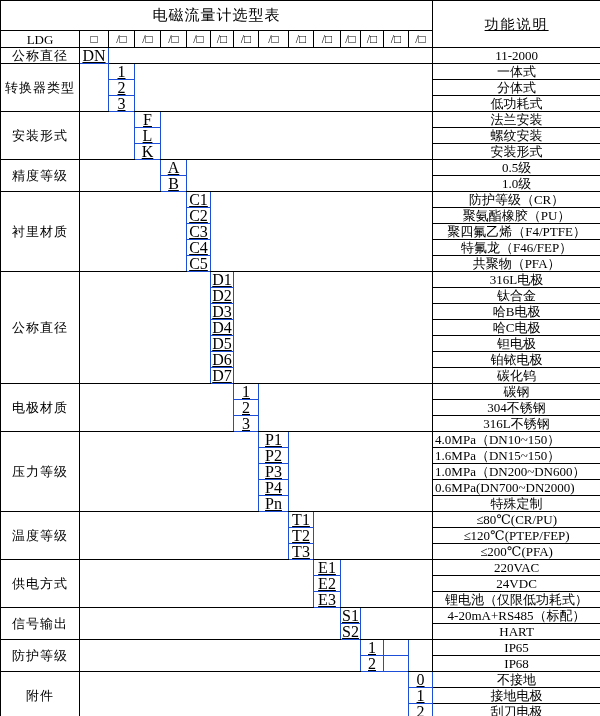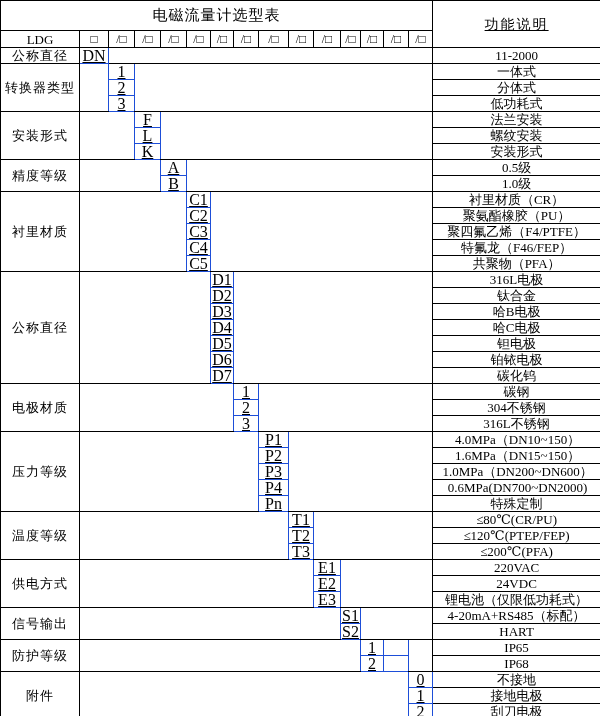--- a/index.html
+++ b/index.html
@@ -19,21 +19,21 @@
   }
   td.title-cell { border-bottom:1px solid #000; font-size:15px; letter-spacing:1px; }
   td.desc-head  { border-left:1px solid #000; border-bottom:1px solid #000; font-size:14px; letter-spacing:2px;text-decoration:underline; }
   td.ldg        { border-right:1px solid #000; border-bottom:1px solid #000; }
   td.slot       { border:1px solid #000; font-size:12px; }
   td.lbl        { border-right:1px solid #000; letter-spacing:1px;font-family:Liberation Serif, serif; }
   td.sec-end    { border-bottom:1px solid #000; }
   td.box        { border:1px solid #1d4ed8; font-size:16px;text-decoration:underline; }
   td.gap        { }
   td.desc       { border-left:1px solid #000; border-bottom:1px solid #000; }
-  td.desc.left  { text-align:center; padding-left:2px; }
+  td.desc.left  { text-align:left; padding-left:2px; }
 </style>
 </head>
 <body>
 
 <div id="wrap">
   <table class="sel">
     <colgroup>
       <col style="width:79px">
       <col style="width:29px">
         <col style="width:26px">
@@ -120,21 +120,21 @@
         </tr>
         <tr>
           <td class="box">B</td>
           <td class="desc">1.0级</td>
         </tr>
         <tr>
           <td class="lbl sec-end" rowspan="5">衬里材质</td>
           <td class="gap sec-end" rowspan="5" colspan="4"></td>
           <td class="box">C1</td>
           <td class="gap sec-end" rowspan="5" colspan="9"></td>
-          <td class="desc">衬里材质（CR）</td>
+          <td class="desc">防护等级（CR）</td>
         </tr>
         <tr>
           <td class="box">C2</td>
           <td class="desc">聚氨酯橡胶（PU）</td>
         </tr>
         <tr>
           <td class="box">C3</td>
           <td class="desc">聚四氟乙烯（F4/PTFE）</td>
         </tr>
         <tr>

